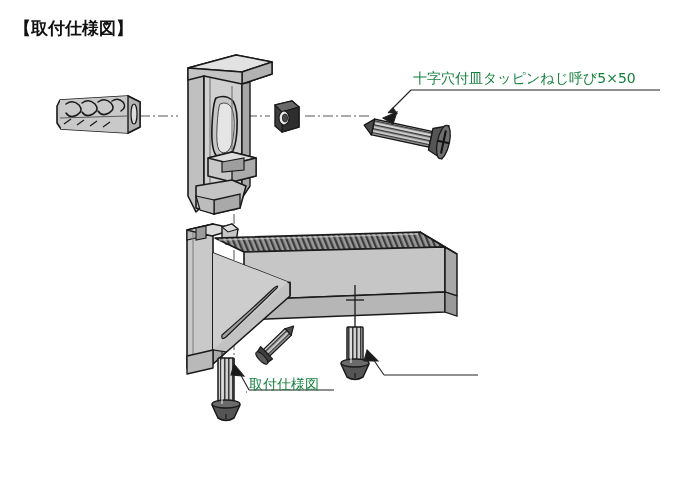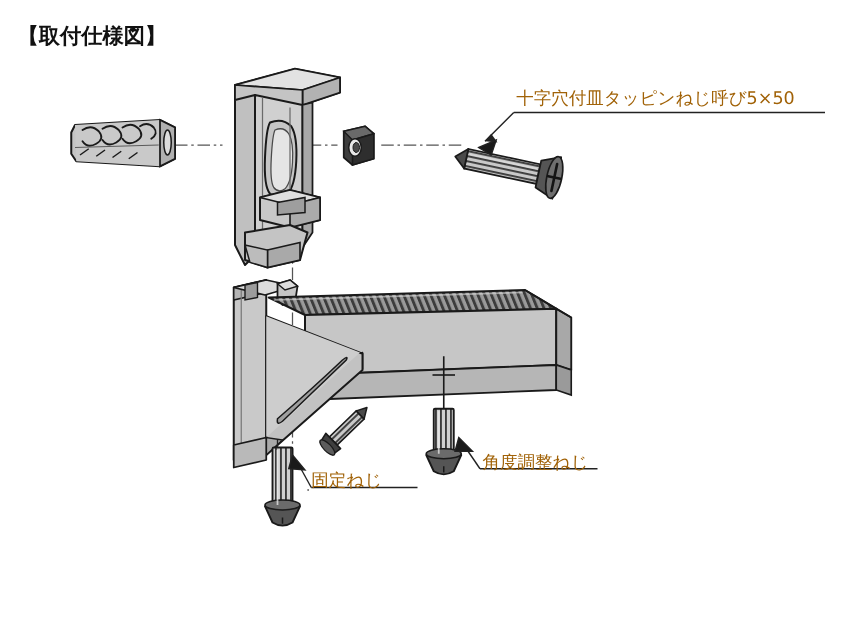--- a/index.html
+++ b/index.html
@@ -21,21 +21,21 @@
     top: 17px;
     font-size: 17px;
     font-weight: bold;
     color: #111111;
     letter-spacing: 0px;
     white-space: nowrap;
   }
   .callout {
     position: absolute;
     font-size: 14px;
-    color: #a16207;
+    color: #15803d;
     white-space: nowrap;
     font-weight: normal;
   }
   #label-tapping-screw {
     left: 413px;
     top: 70px;
   }
   #label-fixing-screw {
     left: 249px;
     top: 376px;
@@ -251,17 +251,16 @@
     </g>
 
     <g stroke="#222222" stroke-width="1.1" fill="none">
       <path d="M222 352 L222 358"></path>
     </g>
 
   </svg>
 
   <div class="callout" id="label-tapping-screw">十字穴付皿タッピンねじ呼び5×50</div>
 
-  <div class="callout" id="label-fixing-screw">固定ねじ</div>
-
-  <div class="callout" id="label-angle-screw">角度調整ねじ</div>
+  <div class="callout" id="label-fixing-screw">取付仕様図</div>
+
 
 </div>
 
 </body></html>

